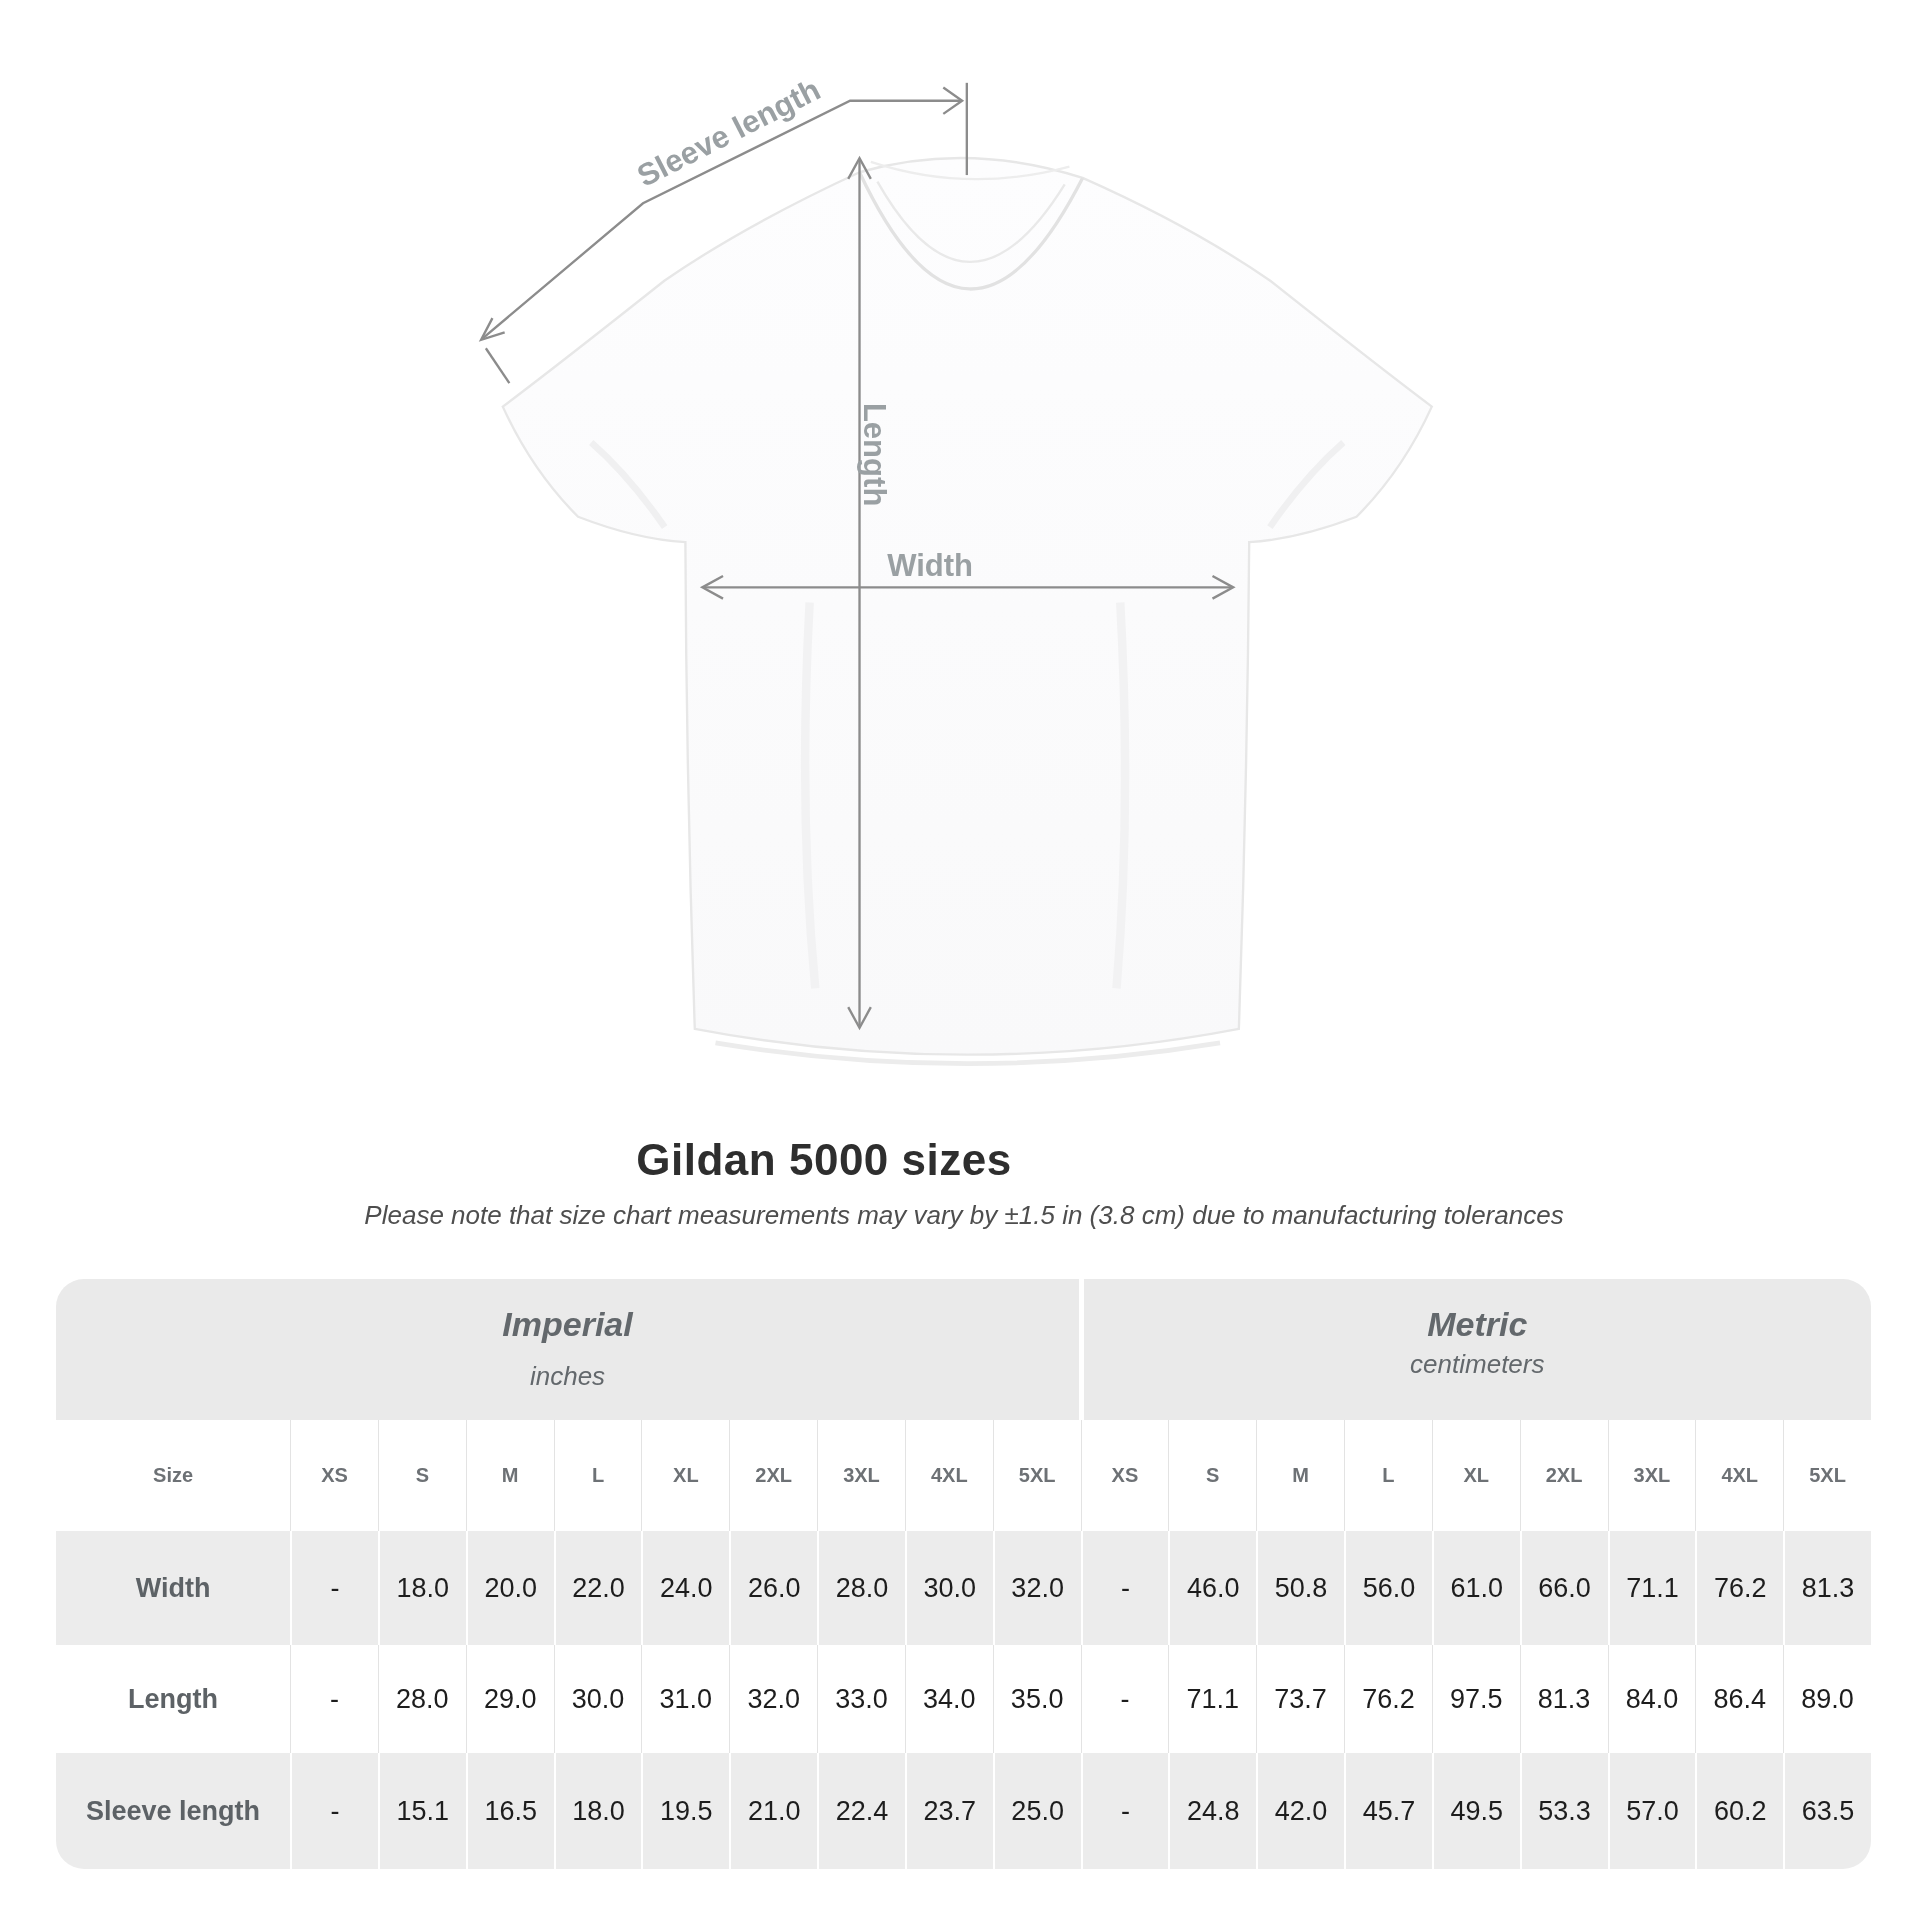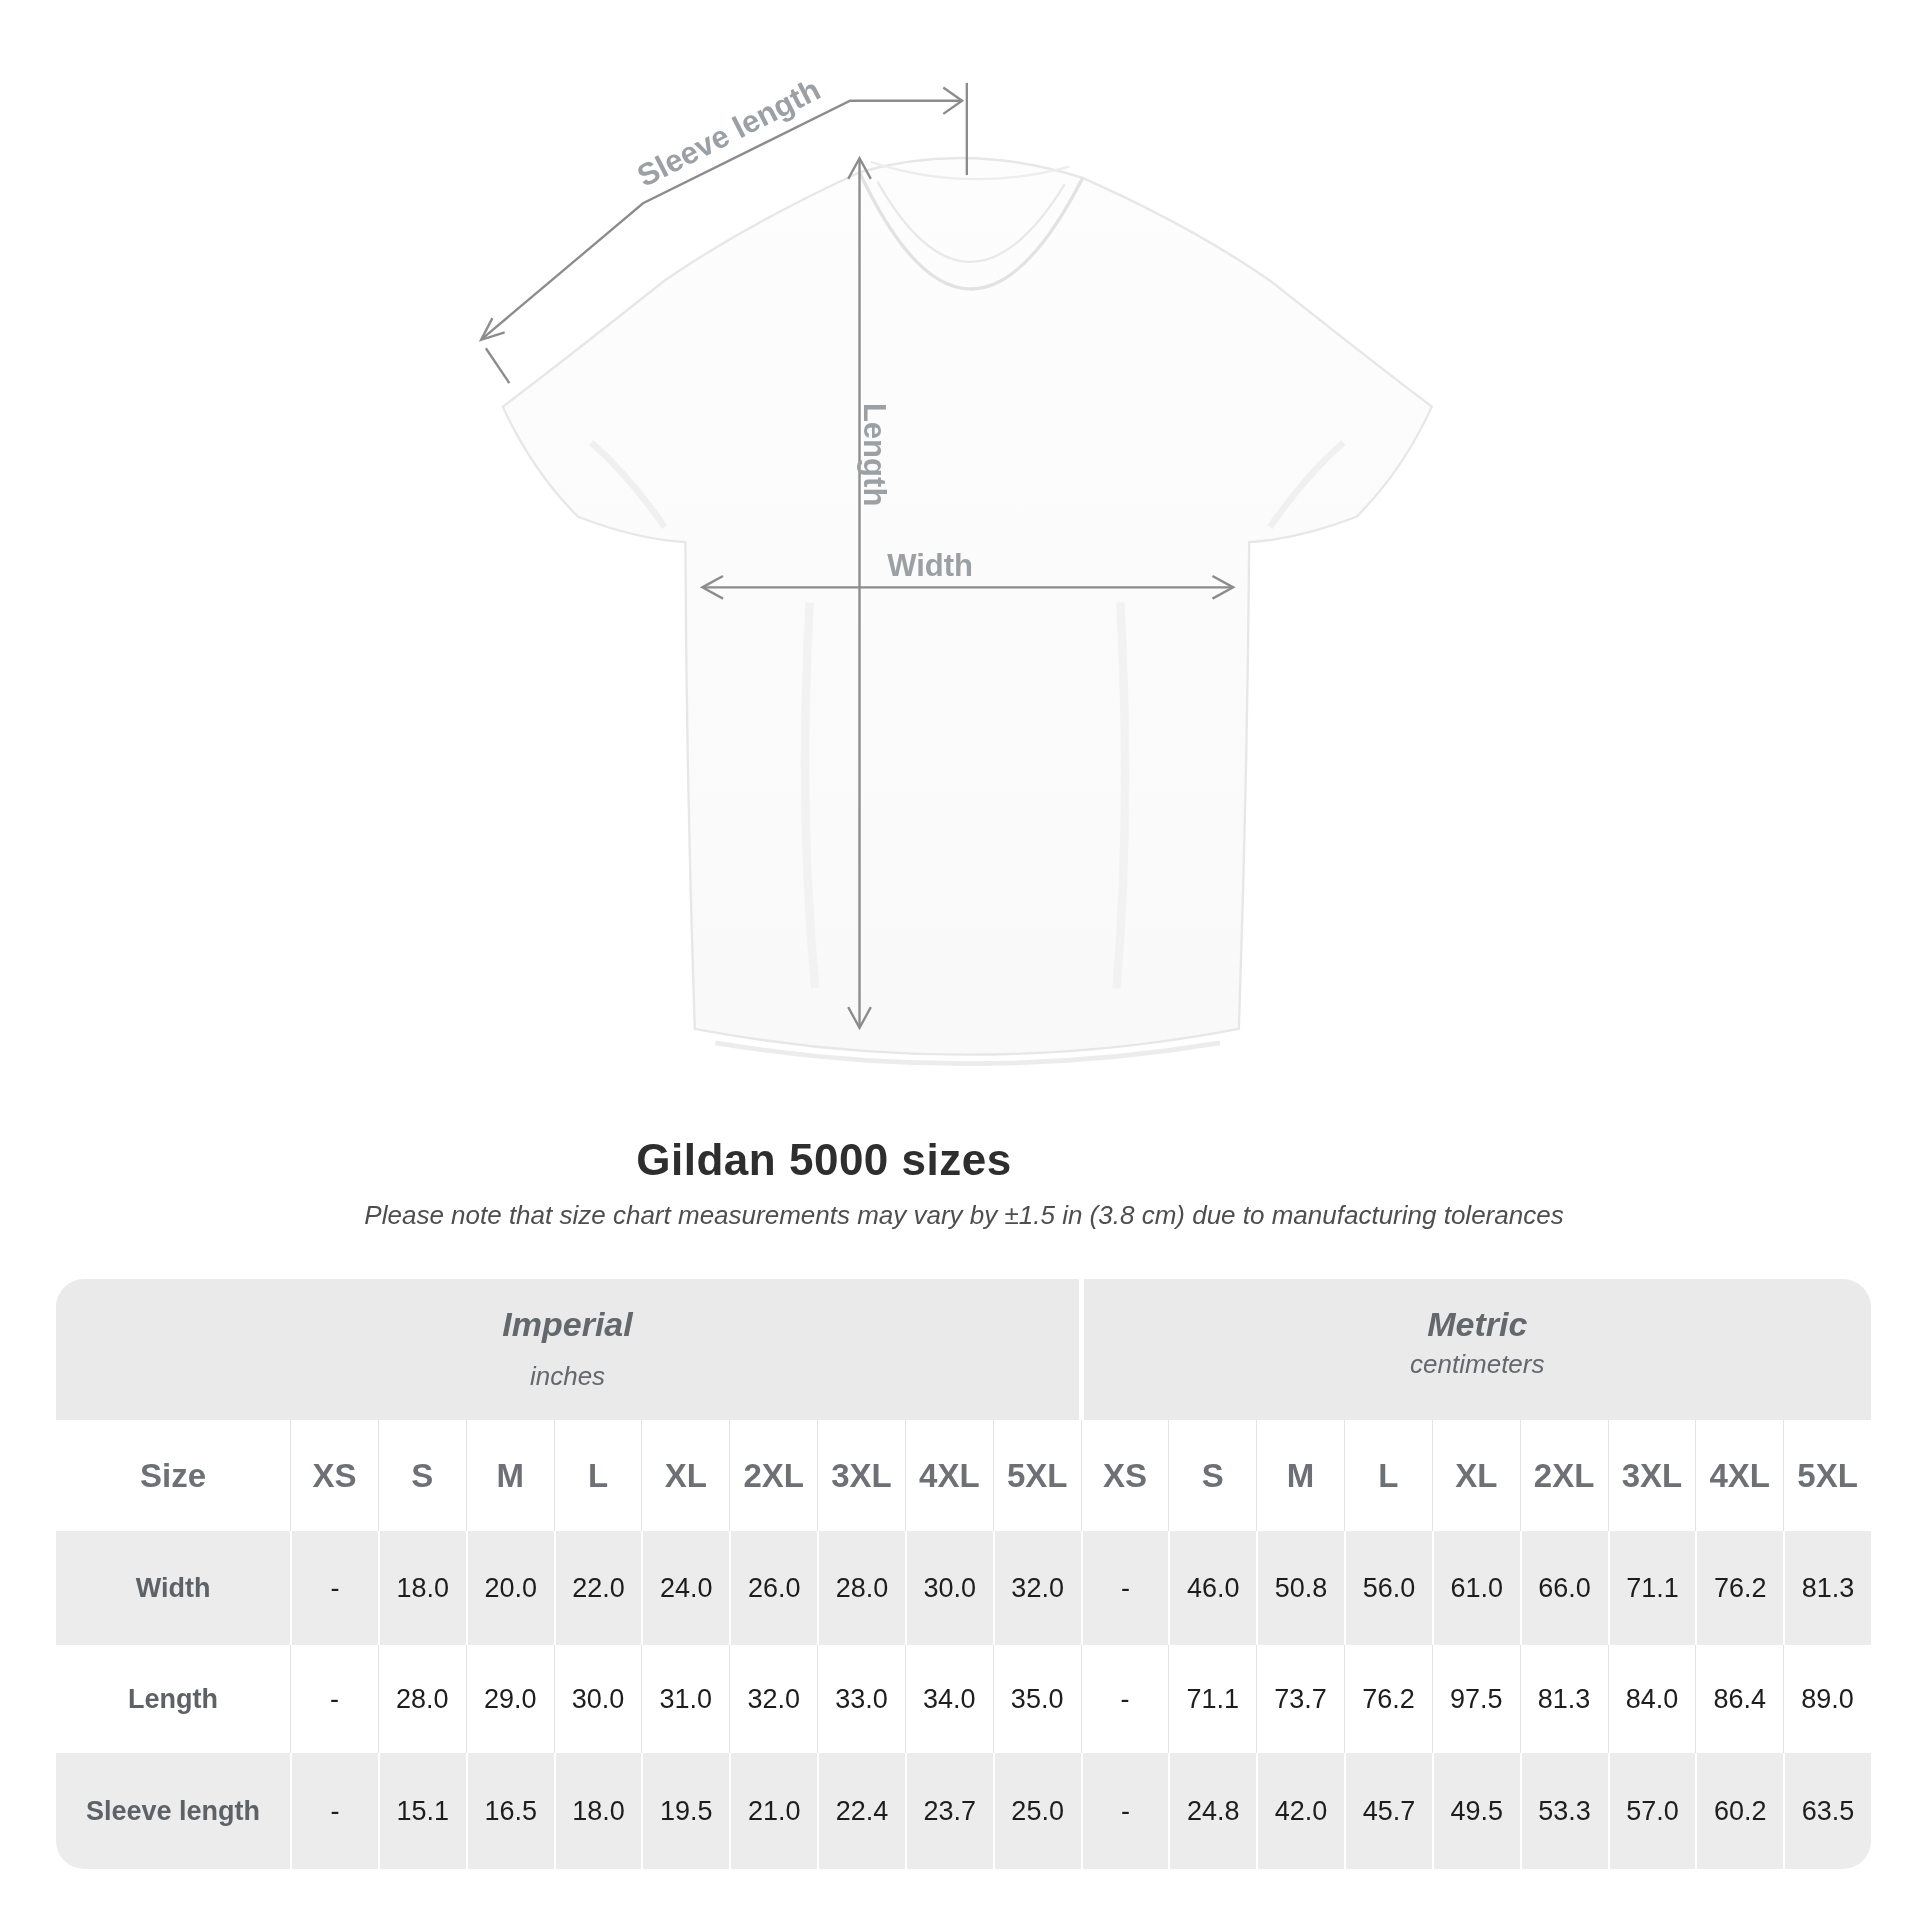--- a/index.html
+++ b/index.html
@@ -22,21 +22,21 @@
   .trow{display:grid;grid-template-columns:12.9% repeat(18,1fr);align-items:stretch;}
   .trow > div{display:flex;align-items:center;justify-content:center;}
   .row-head{height:111px;background:#ffffff;}
   .row-a{height:114px;background:#ececec;}
   .row-b{height:108px;background:#ffffff;}
   .row-c{height:116px;background:#ececec;}
   .row-head > div + div{border-left:1.9px solid #e3e3e3;}
   .row-b > div + div{border-left:1.9px solid #e3e3e3;}
   .row-a > div + div{border-left:2.8px solid #ffffff;}
   .row-c > div + div{border-left:2.8px solid #ffffff;}
-  .hc{font-size:33px;font-weight:bold;color:#6d7175;}
+  .hc{font-size:20px;font-weight:bold;color:#6d7175;}
   .rl{font-size:27px;font-weight:bold;color:#5d6266;}
   .vc{font-size:27px;color:#1d1d1d;}
   .ann-text{font-family:"Liberation Sans", sans-serif;font-size:33px;font-weight:bold;fill:#9aa0a3;}
 </style>
 </head>
 <body>
 
 <div class="page">
 
   <svg class="diagram" width="1928" height="1186" viewBox="0 0 2048 1260">

